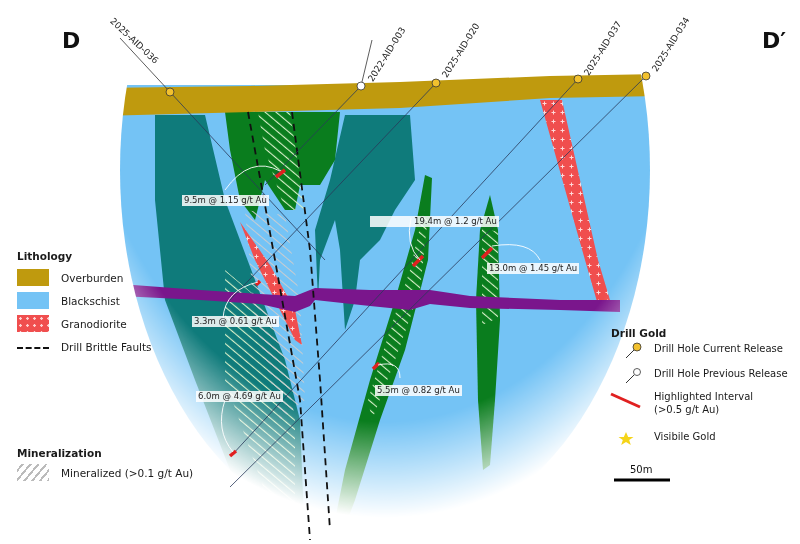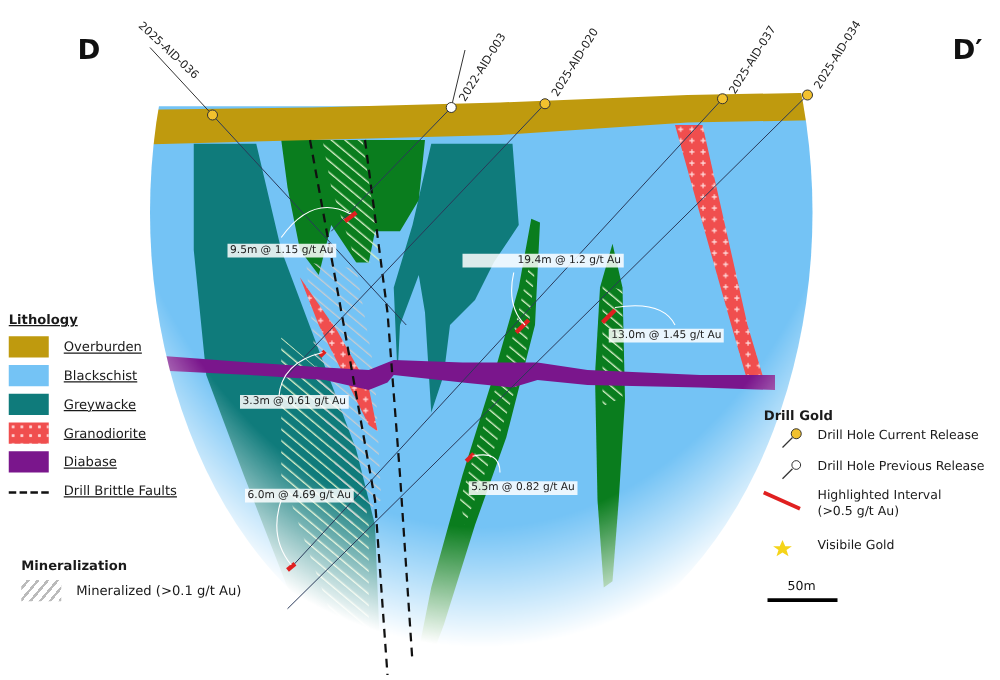--- a/index.html
+++ b/index.html
@@ -123,48 +123,40 @@
 
   
   <div class="hole-label" style="left:115px;top:16px;transform:rotate(43deg);">2025-AID-036</div>
   <div class="hole-label" style="left:366px;top:78px;transform:rotate(-58deg);">2022-AID-003</div>
   <div class="hole-label" style="left:440px;top:74px;transform:rotate(-58deg);">2025-AID-020</div>
   <div class="hole-label" style="left:582px;top:72px;transform:rotate(-58deg);">2025-AID-037</div>
   <div class="hole-label" style="left:650px;top:68px;transform:rotate(-58deg);">2025-AID-034</div>
 
   
   <div class="interval-label" style="left:182px;top:195px;">9.5m @ 1.15 g/t Au</div>
-  <div class="interval-label" style="left:370px;top:203px;padding-left:44px;">19.4m @ 1.2 g/t Au</div>
+  <div class="interval-label" style="left:370px;top:216px;padding-left:44px;">19.4m @ 1.2 g/t Au</div>
   <div class="interval-label" style="left:487px;top:263px;">13.0m @ 1.45 g/t Au</div>
   <div class="interval-label" style="left:192px;top:316px;">3.3m @ 0.61 g/t Au</div>
   <div class="interval-label" style="left:375px;top:385px;">5.5m @ 0.82 g/t Au</div>
   <div class="interval-label" style="left:196px;top:391px;">6.0m @ 4.69 g/t Au</div>
 
   
-  <div class="legend" style="left:7px;top:250px;text-decoration:underline;">
+  <div class="legend" style="left:17px;top:250px;">
     <h4>Lithology</h4>
     <div class="lg-row" style="margin-top:4px;">
       <div class="swatch" style="background:#bf9a0e;"></div>
       <span>Overburden</span>
     </div>
     <div class="lg-row">
       <div class="swatch" style="background:#74c3f5;"></div>
       <span>Blackschist</span>
     </div>
     <div class="lg-row">
-      <div class="swatch" style="background:#0f7b7b;"></div>
-      <span>Greywacke</span>
-    </div>
-    <div class="lg-row">
       <div class="swatch" style="background-color:#f04e4e;background-image:radial-gradient(circle, #ffd0d0 1px, transparent 1.5px);background-size:7px 7px;"></div>
       <span>Granodiorite</span>
-    </div>
-    <div class="lg-row">
-      <div class="swatch" style="background:#7a168c;"></div>
-      <span>Diabase</span>
     </div>
     <div class="lg-row">
       <div class="swatch" style="height:0;border-top:2px dashed #111;margin-top:2px;"></div>
       <span>Drill Brittle Faults</span>
     </div>
   </div>
 
   
   <div class="legend" style="left:17px;top:447px;">
     <h4>Mineralization</h4>

